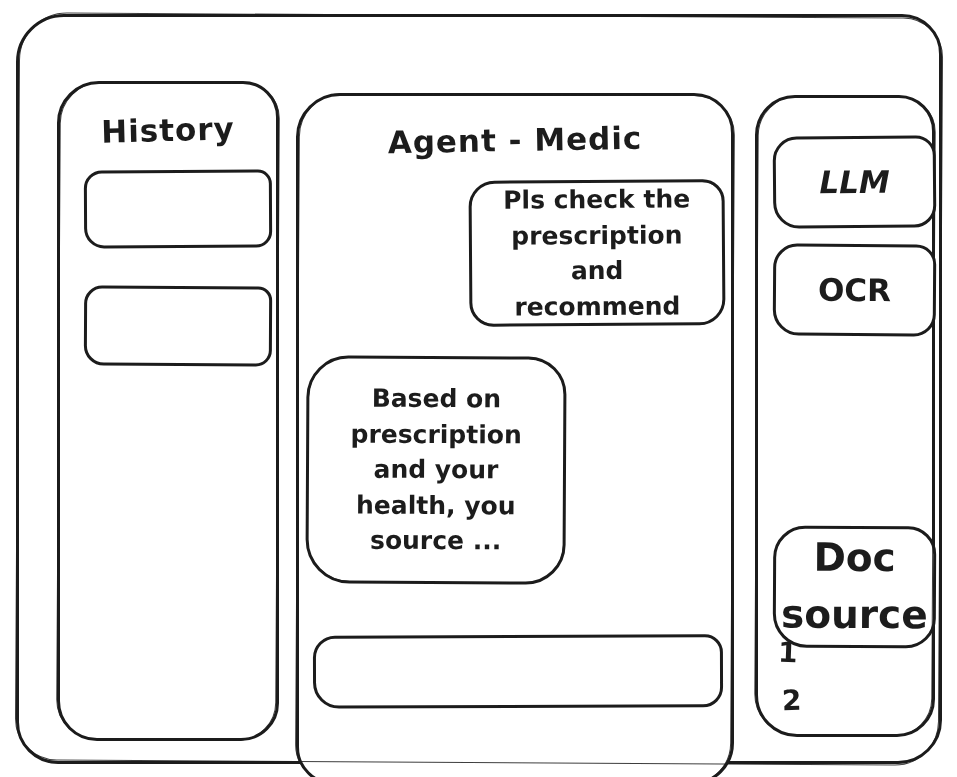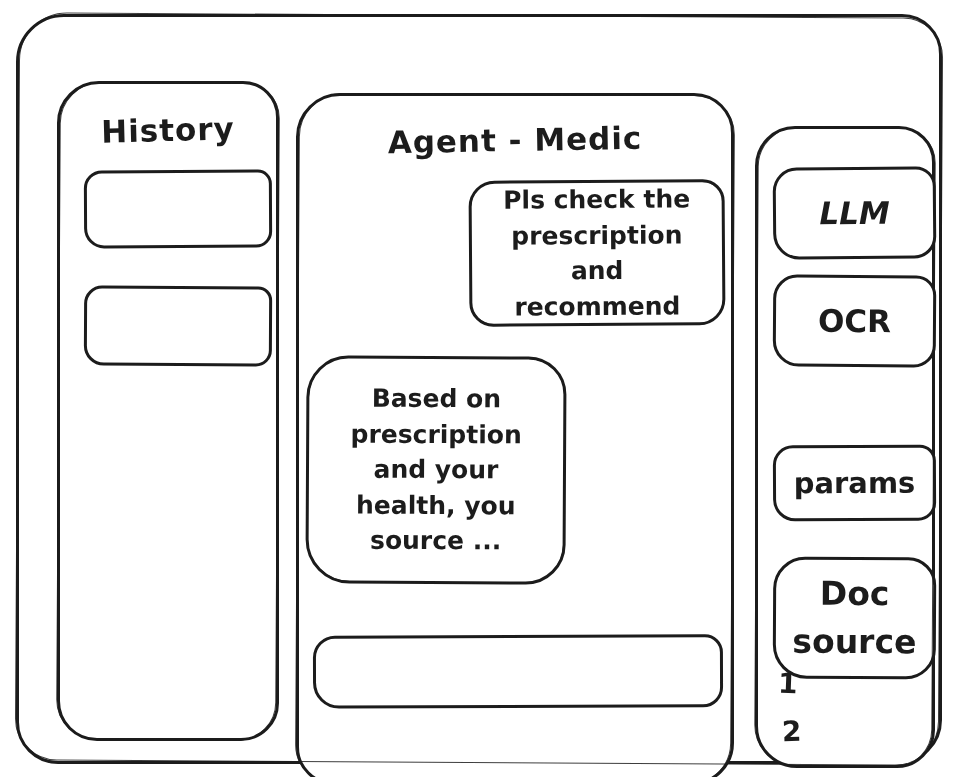--- a/index.html
+++ b/index.html
@@ -101,39 +101,38 @@
     font-size: 24px;
     color: #1c1c1c;
     padding: 0 20px;
     outline: none;
     transform: rotate(-0.2deg);
   }
   
   .tools-panel {
     left: 736px; top: 78px; width: 180px; height: 642px;
     border-radius: 40px 36px 38px 42px;
-    margin-top: 31px;
   }
   .tool-box {
     position: absolute;
     left: 15px; width: 163px;
     border: 3px solid #1c1c1c;
     border-radius: 24px 20px 22px 26px;
     background: #fff;
     display: flex;
     align-items: center;
     justify-content: center;
     text-align: center;
     font-weight: bold;
     cursor: pointer;
   }
   .tool-llm    { top: 38px;  height: 92px;  font-size: 31px; font-style: italic; transform: rotate(-0.5deg); }
   .tool-ocr    { top: 146px; height: 92px;  font-size: 31px; transform: rotate(0.4deg); }
   .tool-params { top: 316px; height: 76px;  font-size: 29px; border-radius: 20px 16px 18px 22px; transform: rotate(-0.3deg); }
-  .tool-doc    { top: 428px; height: 122px; font-size: 33px; line-height: 1.45; border-radius: 32px 28px 30px 34px; padding: 6px 24px; transform: rotate(0.3deg); }
+  .tool-doc    { top: 428px; height: 122px; font-size: 39px; line-height: 1.45; border-radius: 32px 28px 30px 34px; padding: 6px 24px; transform: rotate(0.3deg); }
   .doc-item {
     position: absolute;
     font-size: 28px;
     font-weight: bold;
     cursor: pointer;
   }
   .doc-item-1 { left: 20px; top: 538px; transform: rotate(2deg); }
   .doc-item-2 { left: 24px; top: 586px; transform: rotate(-2deg); }
 </style>
 </head>
@@ -159,20 +158,19 @@
       <div class="bubble dbl bubble-assistant">
         <span>Based on prescription and your health, you source ...</span>
       </div>
 
       <input class="chat-input" type="text" value="" placeholder="" style="">
     </div>
 
     <div class="sketch dbl tools-panel">
       <div class="tool-box tool-llm">LLM</div>
       <div class="tool-box tool-ocr">OCR</div>
-      <div class="tool-box tool-params">params</div>
       <div class="tool-box dbl tool-doc">Doc source</div>
       <div class="doc-item doc-item-1">1</div>
       <div class="doc-item doc-item-2">2</div>
     </div>
 
   </div>
 </div>
 
 </body></html>

